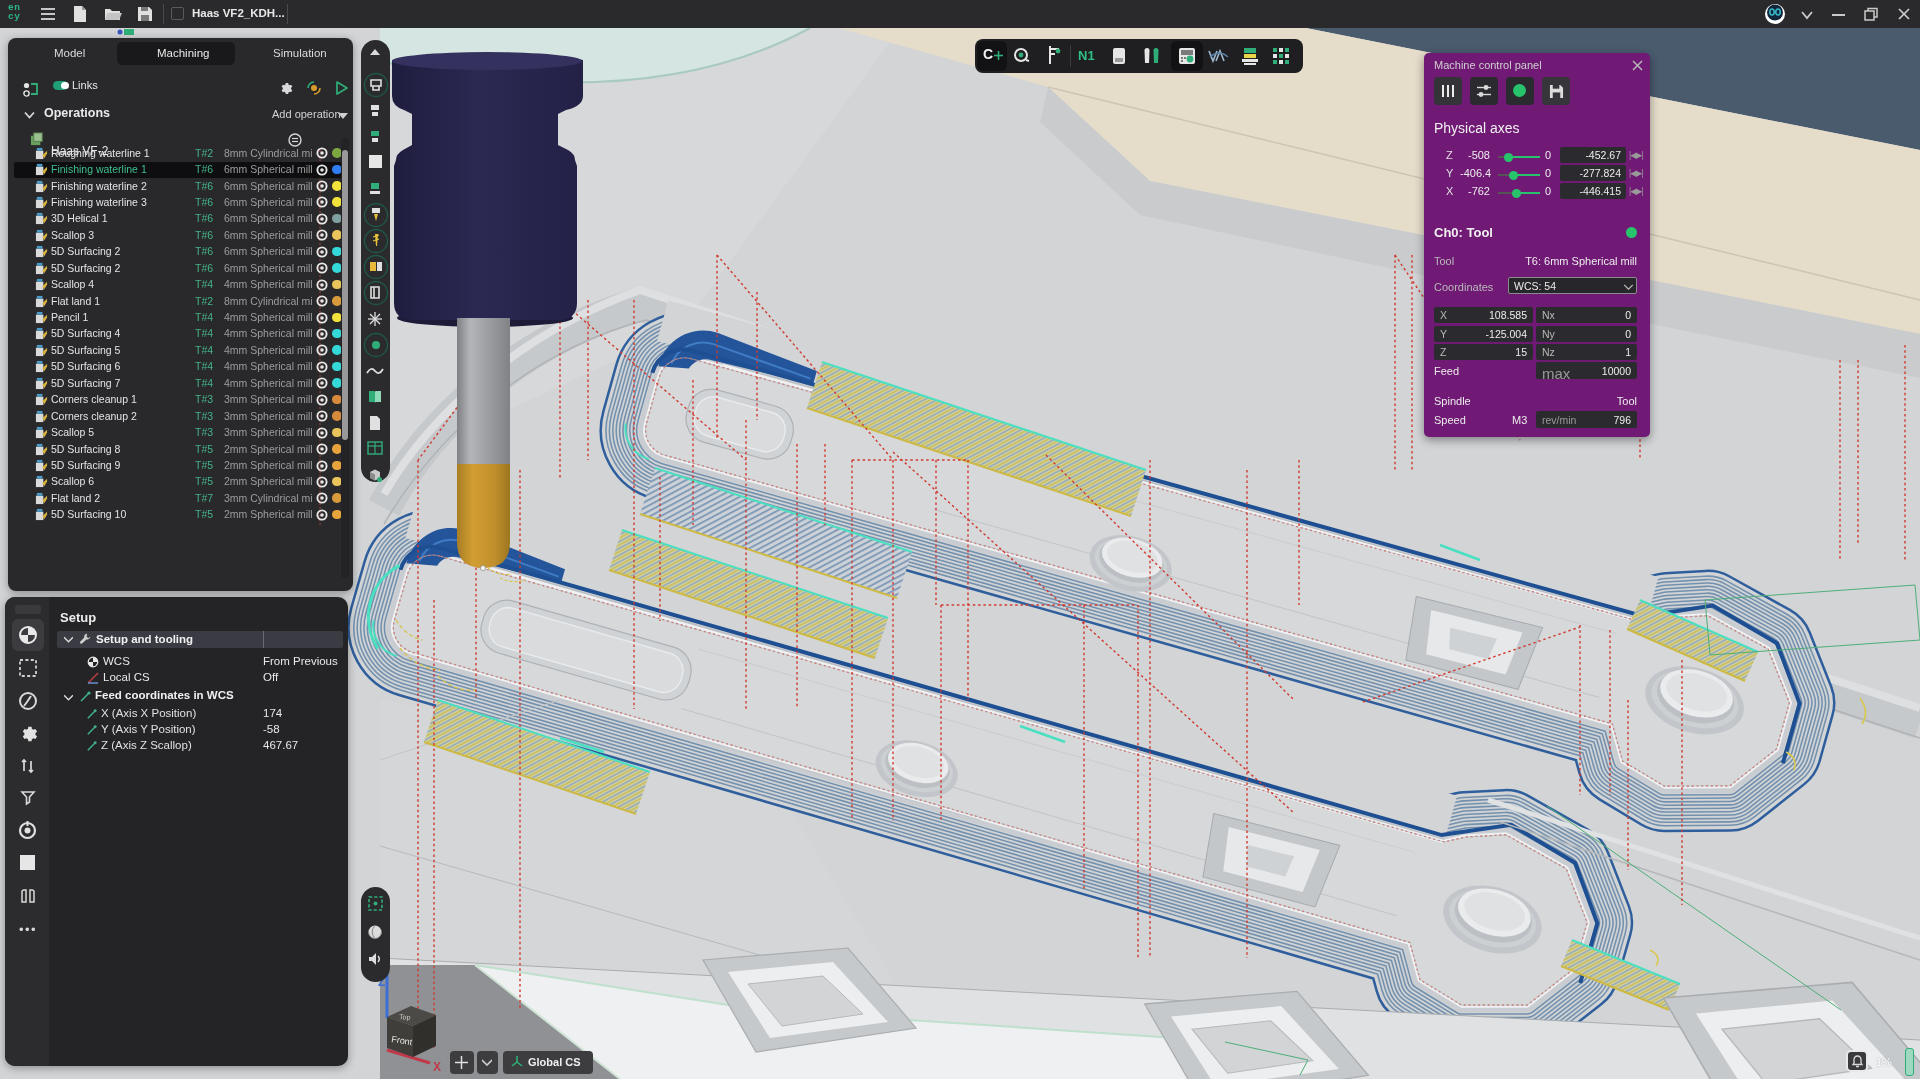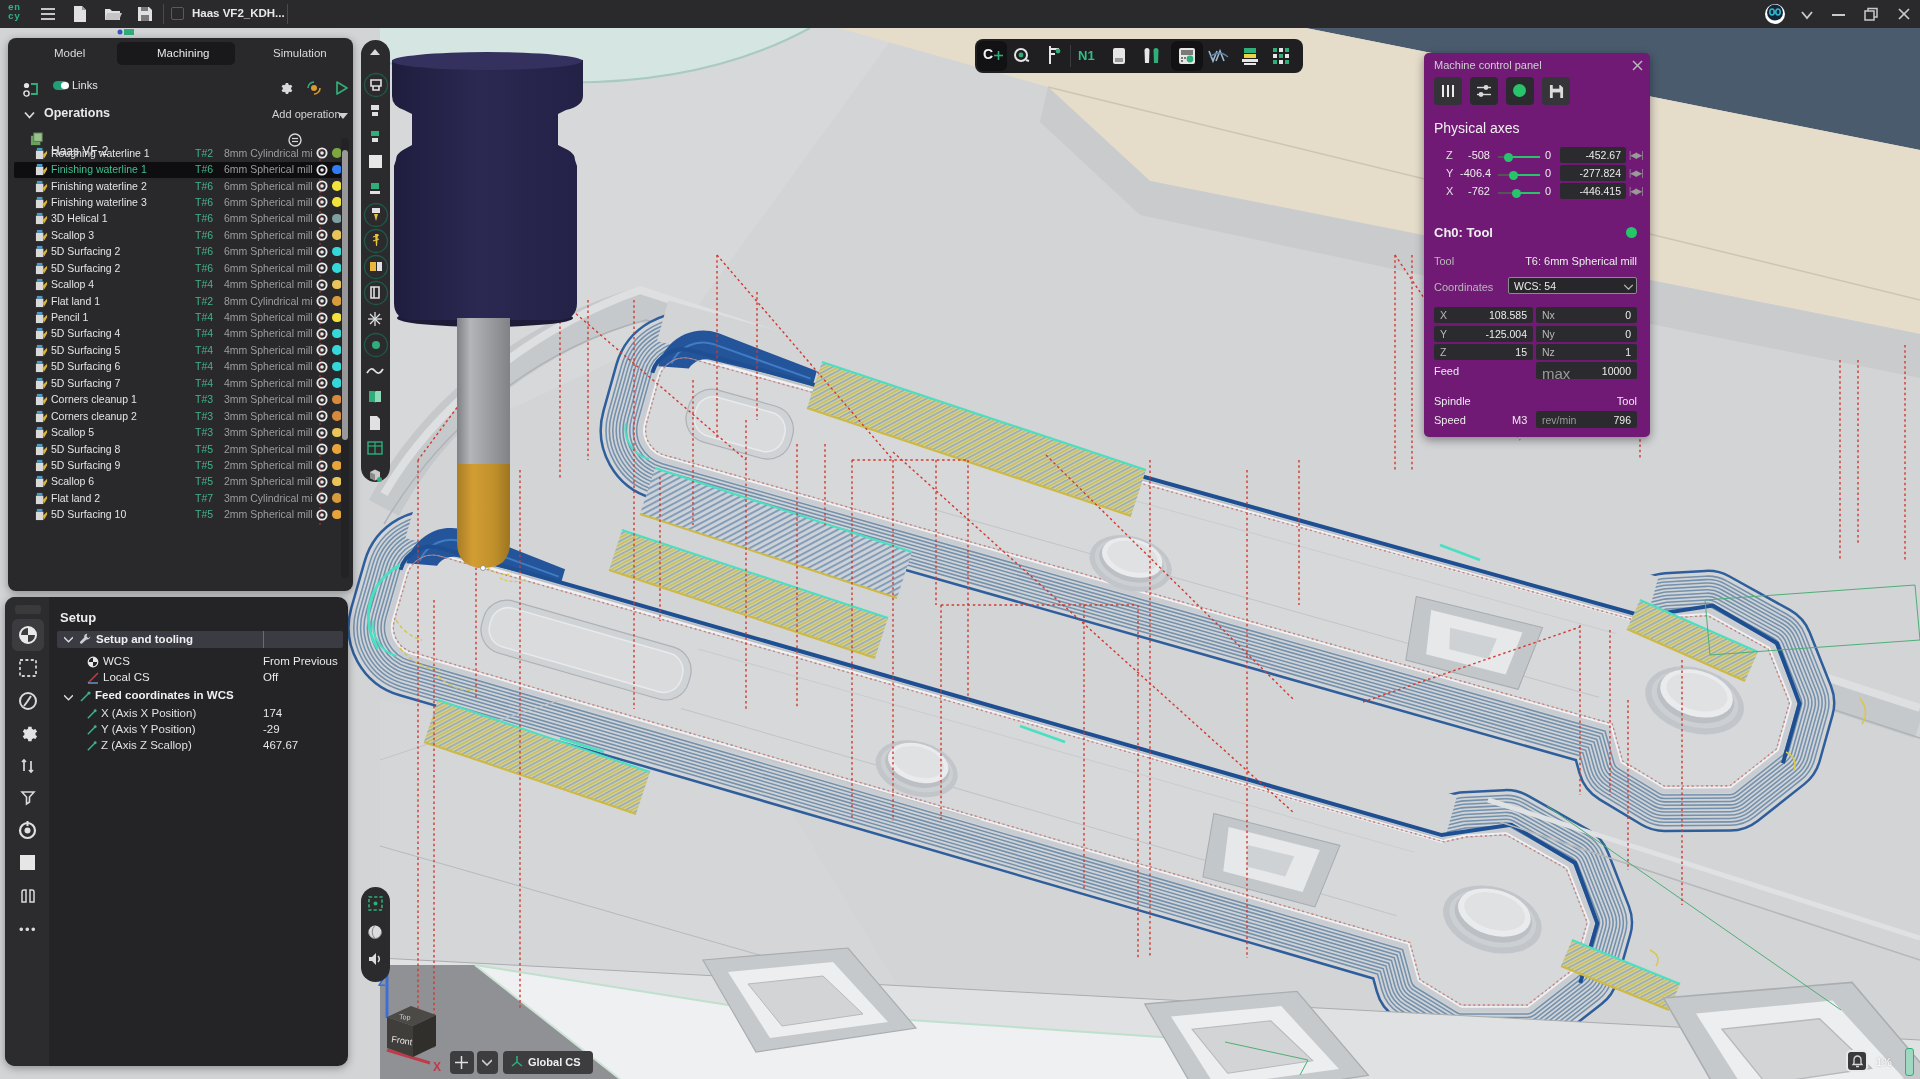--- a/index.html
+++ b/index.html
@@ -809,21 +809,21 @@
       <line x1="2" y1="10" x2="10" y2="2" stroke="#3fae8e" stroke-width="1.6"></line>
       <circle cx="10" cy="2" r="1.6" fill="#3fae8e"></circle>
     </svg>
  <span class="abs" style="left:96px;top:110px;font-size:11.5px;color:#e0e0e0">X (Axis X Position)</span>
  <span class="abs" style="left:258px;top:110px;font-size:11.5px;color:#e8e8e8">174</span>
  <svg width="11" height="11" viewBox="0 0 12 12" class="abs" style="left:81px;top:128px">
       <line x1="2" y1="10" x2="10" y2="2" stroke="#3fae8e" stroke-width="1.6"></line>
       <circle cx="10" cy="2" r="1.6" fill="#3fae8e"></circle>
     </svg>
  <span class="abs" style="left:96px;top:126px;font-size:11.5px;color:#e0e0e0">Y (Axis Y Position)</span>
- <span class="abs" style="left:258px;top:126px;font-size:11.5px;color:#e8e8e8">-29</span>
+ <span class="abs" style="left:258px;top:126px;font-size:11.5px;color:#e8e8e8">-58</span>
  <svg width="11" height="11" viewBox="0 0 12 12" class="abs" style="left:81px;top:144px">
       <line x1="2" y1="10" x2="10" y2="2" stroke="#3fae8e" stroke-width="1.6"></line>
       <circle cx="10" cy="2" r="1.6" fill="#3fae8e"></circle>
     </svg>
  <span class="abs" style="left:96px;top:142px;font-size:11.5px;color:#e0e0e0">Z (Axis Z Scallop)</span>
  <span class="abs" style="left:258px;top:142px;font-size:11.5px;color:#e8e8e8">467.67</span>
 </div>
 
 <div class="abs" style="left:361px;top:40px;width:29px;height:442px;background:#2b2b2e;border-radius:15px">
  <svg width="12" height="8" viewBox="0 0 12 8" class="abs" style="left:8px;top:8px">

